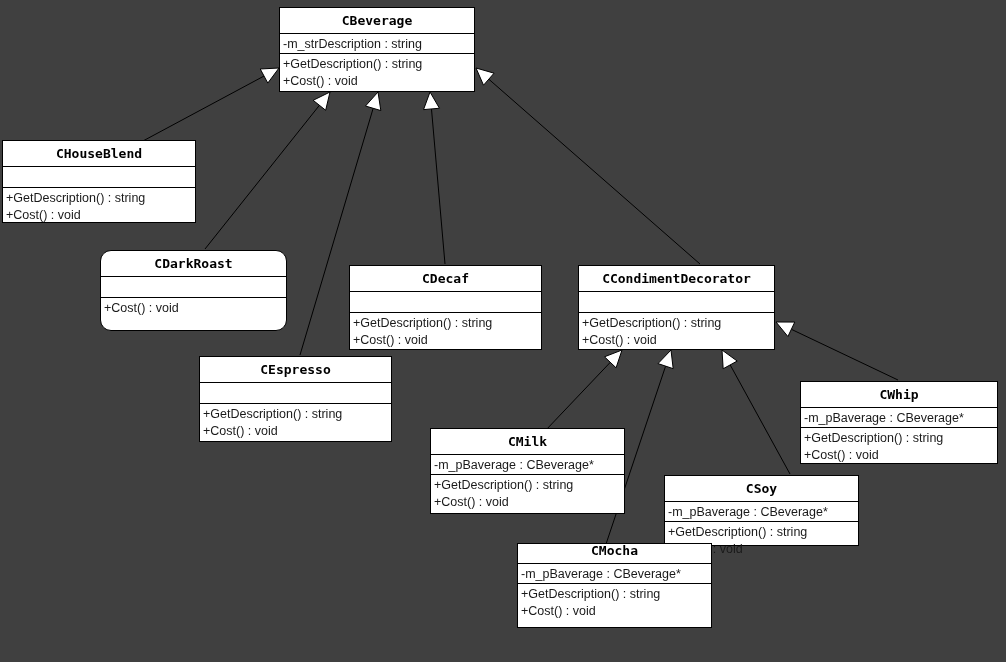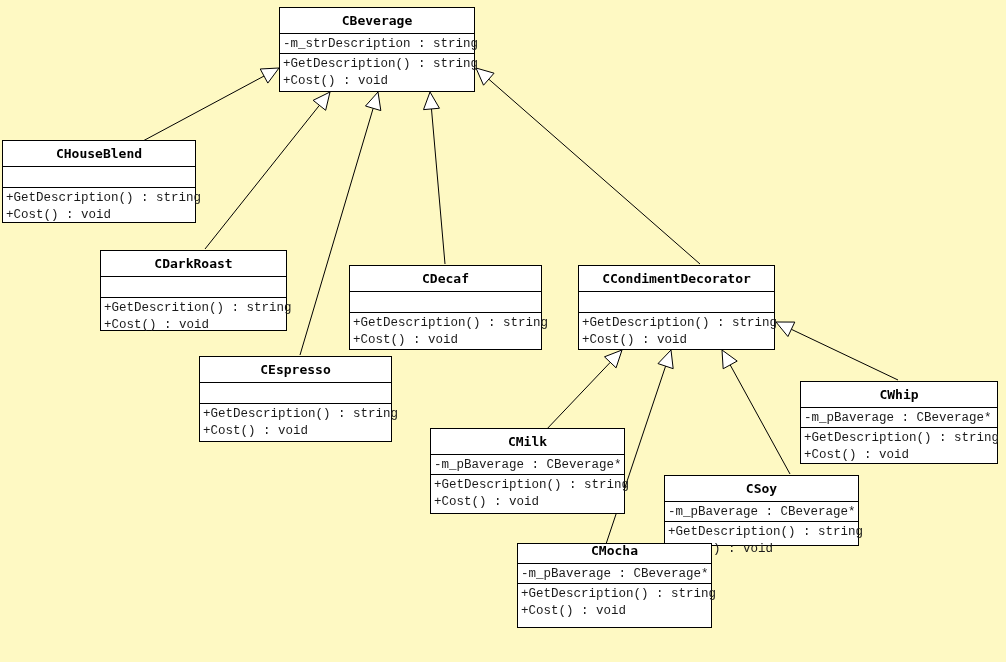--- a/index.html
+++ b/index.html
@@ -5,21 +5,21 @@
 <style>
   html, body {
     margin: 0;
     padding: 0;
     background: #ffffff;
   }
   #canvas {
     position: relative;
     width: 1006px;
     height: 662px;
-    background: #fef9c3;
+    background: #404040;
     overflow: hidden;
     font-family: "DejaVu Sans Mono", "Liberation Mono", monospace;
   }
   #edges {
     position: absolute;
     left: 0;
     top: 0;
     width: 1006px;
     height: 662px;
     pointer-events: none;
@@ -49,21 +49,21 @@
     box-sizing: border-box;
     border-bottom: 1px solid #000000;
     padding: 2px 2px 2px 3px;
     min-height: 20px;
   }
   .uml-ops {
     box-sizing: border-box;
     padding: 2px 2px 8px 3px;
   }
   .uml-member {
-    font-family: Liberation Mono, monospace;
+    font-family: Liberation Sans, sans-serif;
     font-size: 12.5px;
     color: #1a1a1a;
     line-height: 1.32;
     white-space: nowrap;
     letter-spacing: 0px;
   }
   .uml-attrs.empty {
     min-height: 21px;
   }
 </style>
@@ -120,25 +120,24 @@
       </div>
     </div>
     <div class="uml-class" style="left: 2px; top: 140px; width: 194px; height: 83px;">
       <div class="uml-name">CHouseBlend</div>
       <div class="uml-attrs empty"></div>
       <div class="uml-ops">
         <div class="uml-member">+GetDescription() : string</div>
         <div class="uml-member">+Cost() : void</div>
       </div>
     </div>
-    <div class="uml-class" style="left: 100px; top: 250px; width: 187px; height: 81px;">
+    <div class="uml-class" style="left: 100px; top: 250px; width: 187px; height: 81px; border-radius: 11px;">
       <div class="uml-name">CDarkRoast</div>
       <div class="uml-attrs empty"></div>
       <div class="uml-ops">
-        <div class="uml-member">+GetDescrition() : string</div>
         <div class="uml-member">+Cost() : void</div>
       </div>
     </div>
     <div class="uml-class" style="left: 349px; top: 265px; width: 193px; height: 85px; justify-content: space-between;">
       <div class="uml-name">CDecaf</div>
       <div class="uml-attrs empty"></div>
       <div class="uml-ops">
         <div class="uml-member">+GetDescription() : string</div>
         <div class="uml-member">+Cost() : void</div>
       </div>

